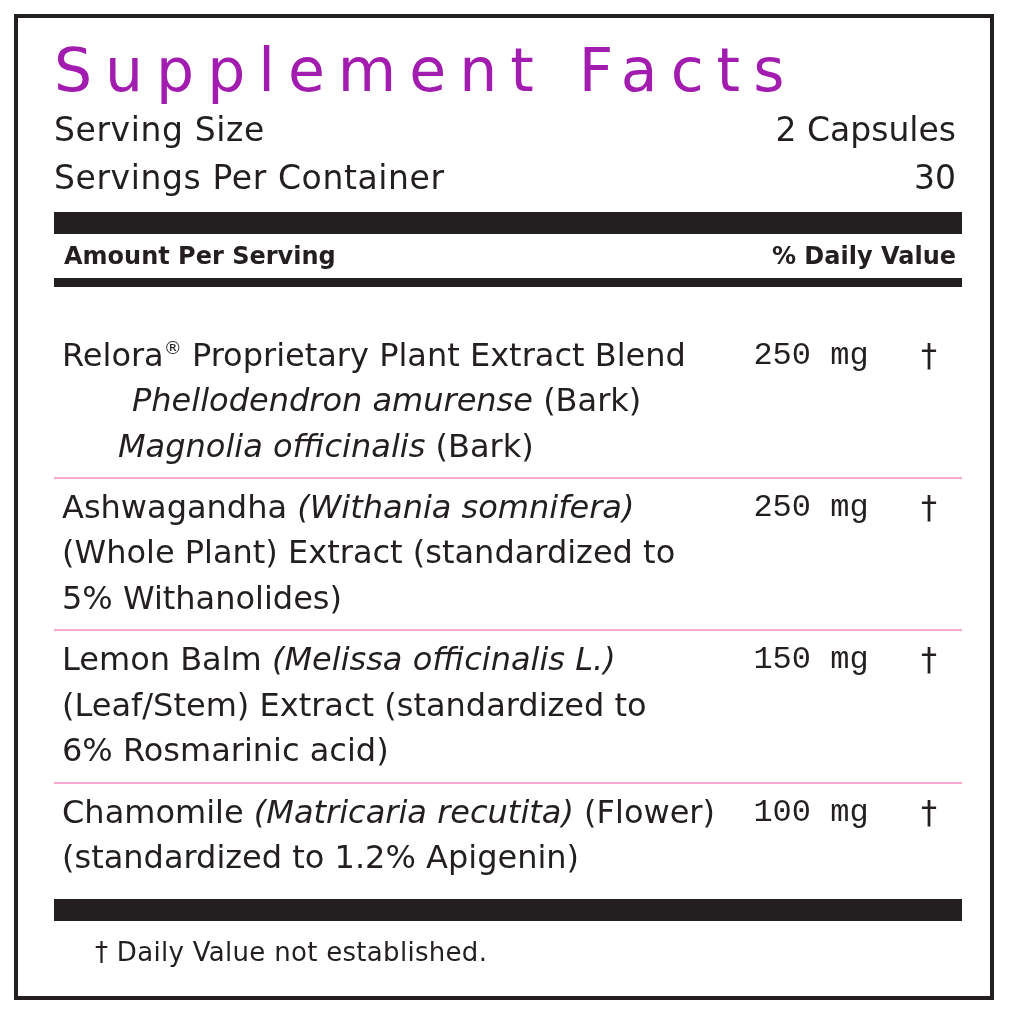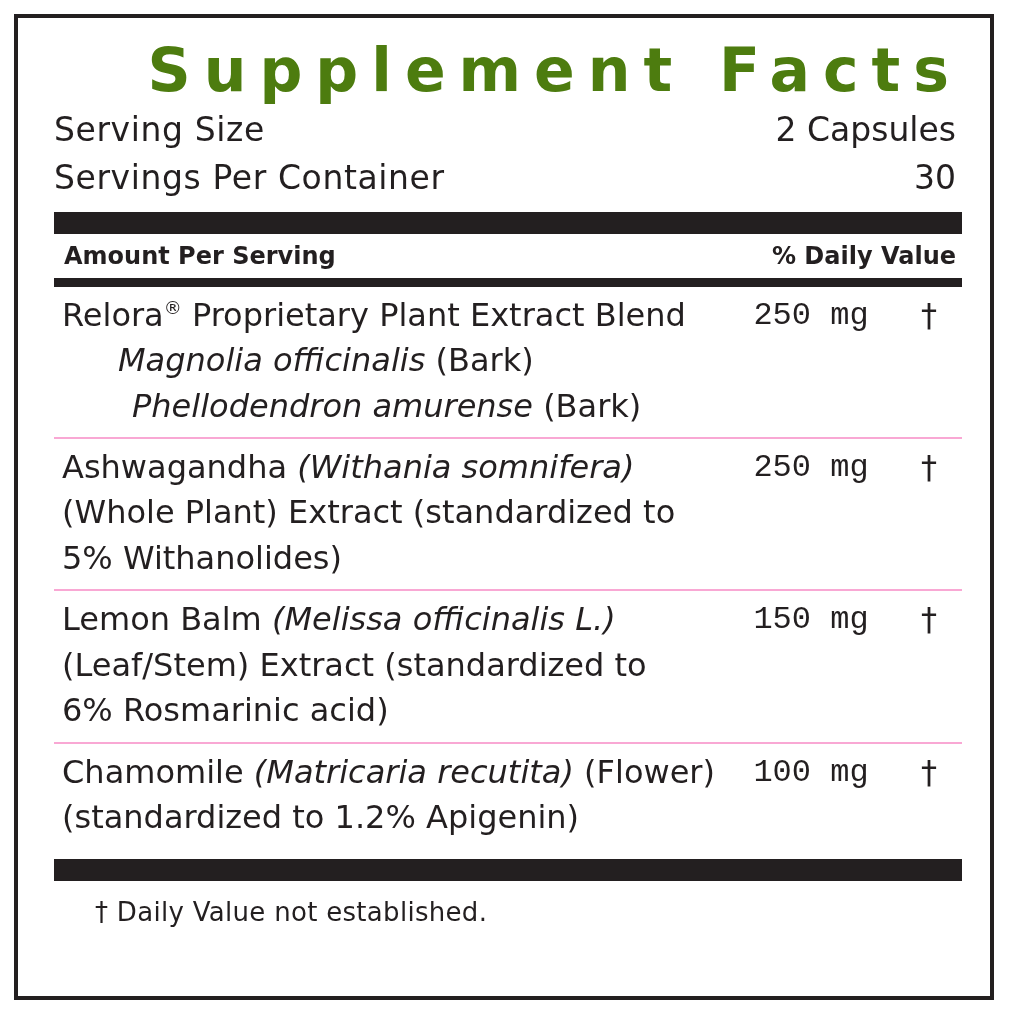--- a/index.html
+++ b/index.html
@@ -28,27 +28,26 @@
     position: absolute;
     top: 22px;
     left: 36px;
     right: 28px;
     bottom: 16px;
   }
 
   
   .title {
     font-size: 60px;
-    font-weight: bold;
+    font-weight: normal;
     letter-spacing: 13px;
     line-height: 1.0;
     white-space: nowrap;
     margin: 0 0 6px 0;
-    color: #4d7c0f;
-    text-align: right;
+    color: #a21caf;
   }
 
   
   .serving-row {
     display: flex;
     justify-content: space-between;
     align-items: baseline;
     font-size: 33px;
     line-height: 1.45;
     padding-right: 6px;
@@ -82,21 +81,21 @@
     font-weight: bold;
     padding: 8px 6px 6px 10px;
   }
 
   
   .ing {
     border-top: 2px solid #f9a8d4;
     padding: 6px 0 8px 0;
     position: relative;
   }
-  .ing:first-of-type { border-top: none; }
+  .ing:first-of-type { border-top: none; margin-top: 40px; }
   .ing-main {
     display: flex;
     align-items: flex-start;
   }
   .ing-name {
     flex: 1 1 auto;
     font-size: 32px;
     line-height: 1.42;
     padding-left: 8px;
     padding-right: 6px;
@@ -160,22 +159,22 @@
 
     <div class="bar-mid"></div>
 
     <div id="ingredients">
         <div class="ing">
           <div class="ing-main">
             <div class="ing-name">Relora<sup class="reg">®</sup> Proprietary Plant Extract Blend</div>
             <div class="ing-amt">250 mg</div>
             <div class="ing-dv">†</div>
           </div>
+          <div class="sub indent2"><em class="sci">Phellodendron amurense</em> <span class="roman">(Bark)</span></div>
           <div class="sub indent1"><em class="sci">Magnolia officinalis</em> <span class="roman">(Bark)</span></div>
-          <div class="sub indent2"><em class="sci">Phellodendron amurense</em> <span class="roman">(Bark)</span></div>
         </div>
         <div class="ing">
           <div class="ing-main">
             <div class="ing-name">Ashwagandha <em class="sci">(Withania somnifera)</em><br>(Whole Plant) Extract (standardized to<br>5% Withanolides)</div>
             <div class="ing-amt">250 mg</div>
             <div class="ing-dv">†</div>
           </div>
         </div>
         <div class="ing">
           <div class="ing-main">

